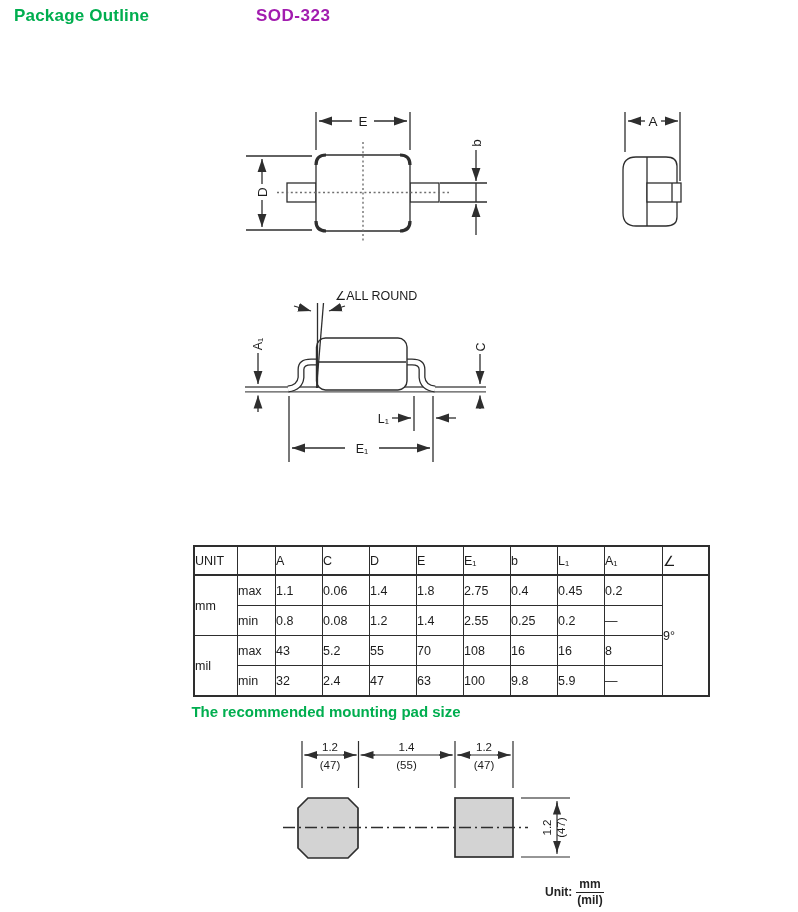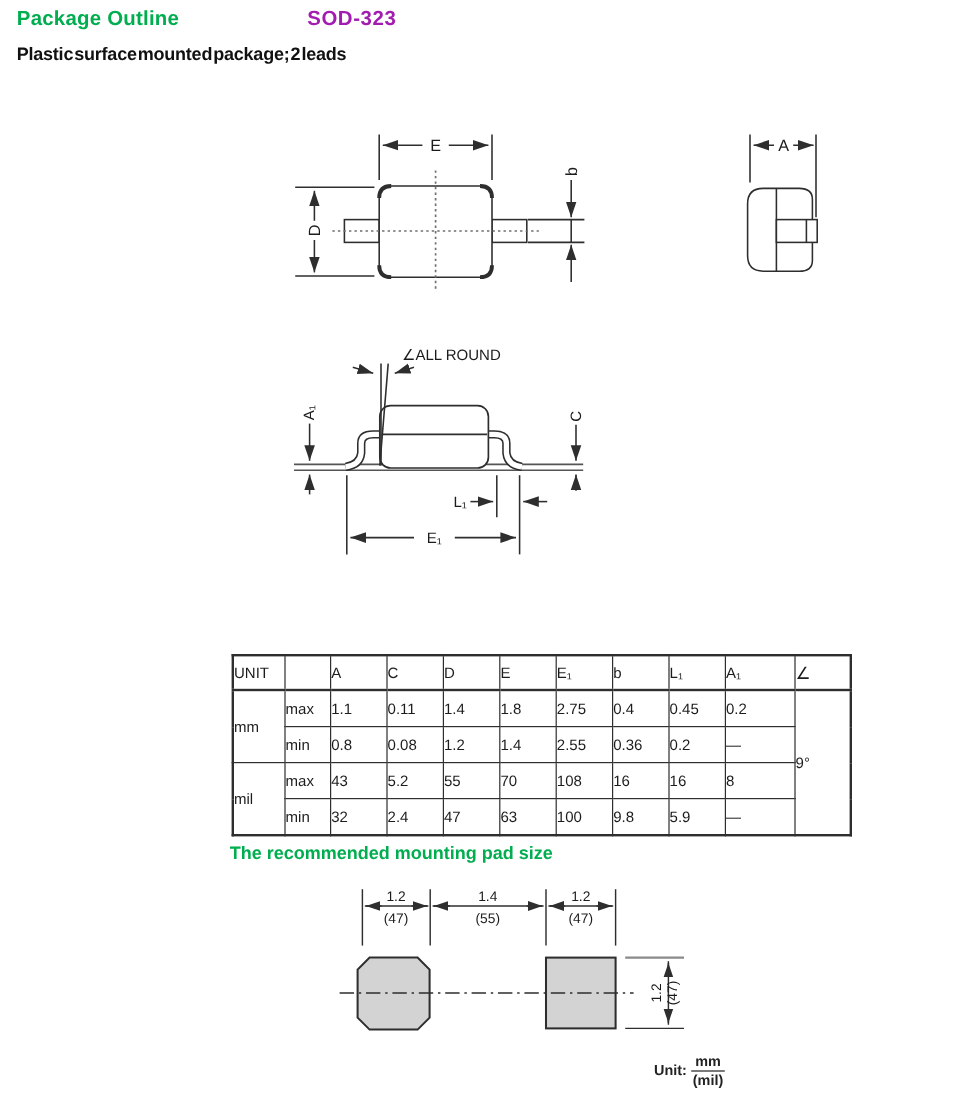--- a/index.html
+++ b/index.html
@@ -31,21 +31,20 @@
   .frac .num{display:block;padding:0 3px 1px 3px;border-bottom:1.4px solid #222;}
   .frac .den{display:block;padding-top:1px;}
 </style>
 </head>
 <body>
 
 <div class="page">
 
   <div class="hdr-title">Package Outline</div>
   <div class="hdr-pkg">SOD-323</div>
-  <div class="subtitle">Plastic surface mounted package; 2 leads</div>
 
   <svg class="drawsvg" width="798" height="912" viewBox="0 0 798 912" font-family="Liberation Sans, sans-serif" fill="none" stroke-linecap="butt">
     <defs>
       <marker id="arw" markerWidth="12" markerHeight="9" refX="10" refY="4" orient="auto">
         <path d="M0,0.6 L10,4 L0,7.4 Z" fill="#2e2e2e" stroke="none"></path>
       </marker>
     </defs>
 
     <g stroke="#2e2e2e" stroke-width="1.3">
 
@@ -218,37 +217,37 @@
       <td class="c-v">E₁</td>
       <td class="c-v">b</td>
       <td class="c-v">L₁</td>
       <td class="c-a1">A₁</td>
       <td class="c-ang">∠</td>
     </tr>
     <tr>
       <td rowspan="2">mm</td>
       <td>max</td>
       <td>1.1</td>
-      <td>0.11</td>
+      <td>0.06</td>
       <td>1.4</td>
       <td>1.8</td>
       <td>2.75</td>
       <td>0.4</td>
       <td>0.45</td>
       <td>0.2</td>
       <td rowspan="4">9°</td>
     </tr>
     <tr>
       <td>min</td>
       <td>0.8</td>
       <td>0.08</td>
       <td>1.2</td>
       <td>1.4</td>
       <td>2.55</td>
-      <td>0.36</td>
+      <td>0.25</td>
       <td>0.2</td>
       <td>—</td>
     </tr>
     <tr>
       <td rowspan="2">mil</td>
       <td>max</td>
       <td>43</td>
       <td>5.2</td>
       <td>55</td>
       <td>70</td>

